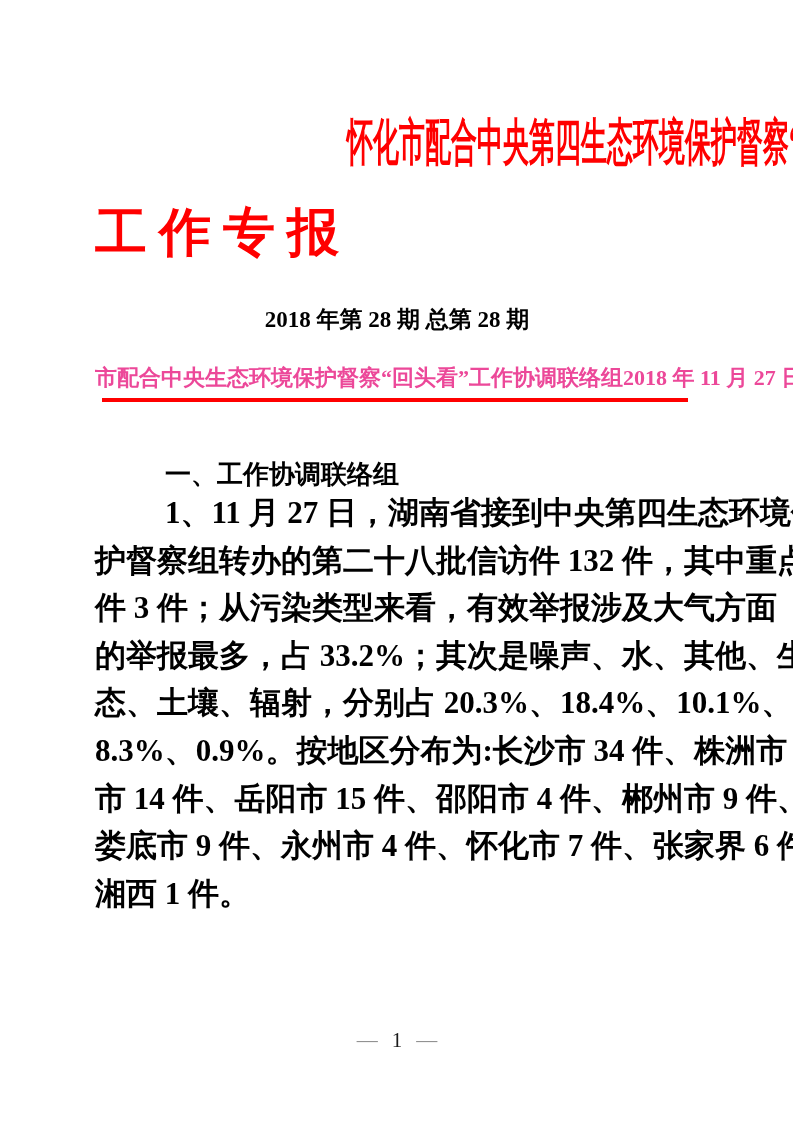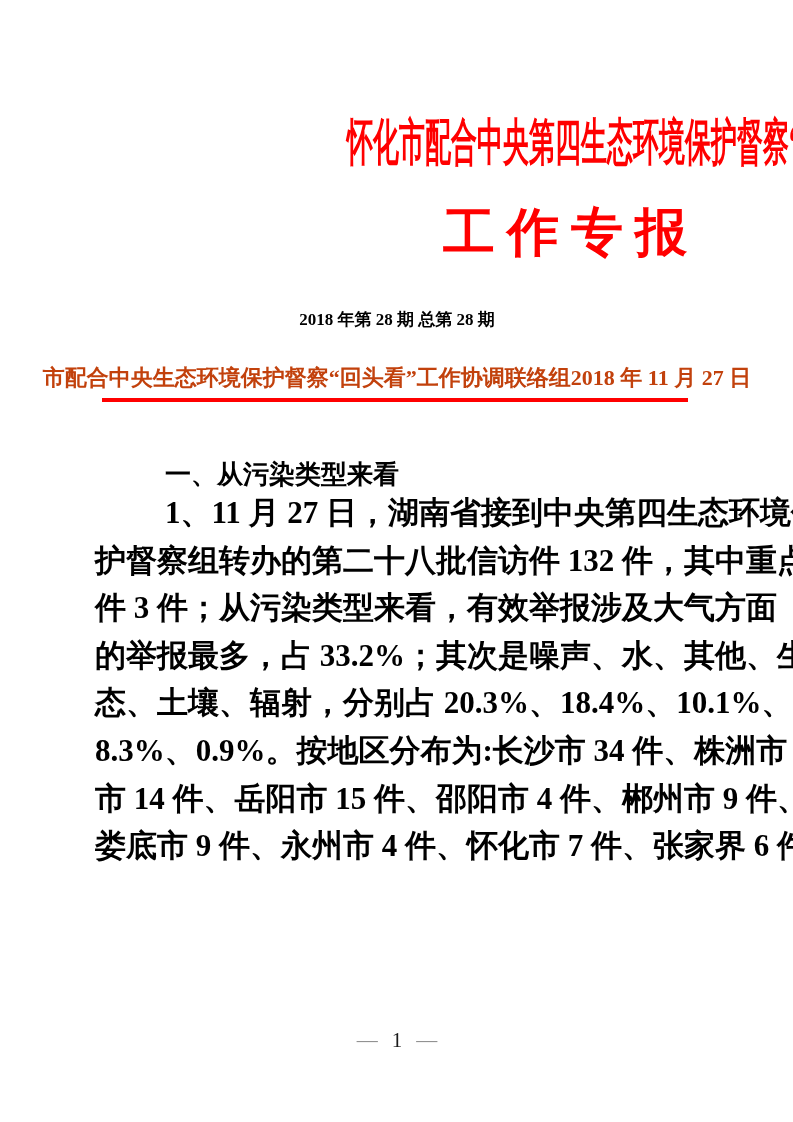--- a/index.html
+++ b/index.html
@@ -38,47 +38,47 @@
     display: inline-block;
     transform: scaleX(0.52);
     transform-origin: 50% 50%;
     white-space: nowrap;
   }
   .title-line2 {
     position: absolute;
     top: 203px;
     left: 0;
     width: 100%;
-    text-align: right;
+    text-align: left;
     color: #ff0000;
     font-weight: bold;
     font-size: 52px;
     line-height: 60px;
     letter-spacing: 12px;
   }
   .issue-line {
     position: absolute;
     top: 306px;
     left: 0;
     width: 100%;
     text-align: center;
     color: #000000;
     font-weight: bold;
-    font-size: 17px;
+    font-size: 23px;
     line-height: 28px;
   }
   .author-row {
     position: absolute;
     top: 364px;
     left: 0;
     width: 100%;
     display: flex;
-    justify-content: center;
+    justify-content: flex-start;
     align-items: baseline;
-    color: #c2410c;
+    color: #ec4899;
     font-weight: bold;
     font-size: 22px;
     line-height: 28px;
     white-space: nowrap;
   }
   .red-rule {
     position: absolute;
     top: 398px;
     left: 7px;
     width: 586px;
@@ -155,31 +155,32 @@
 
     <div class="issue-line">2018 年第 28 期 总第 28 期</div>
 
     <div class="author-row">
       <span>市配合中央生态环境保护督察“回头看”工作协调联络组</span>
       <span>2018 年 11 月 27 日</span>
     </div>
 
     <div class="red-rule"></div>
 
-    <div class="section-heading">一、从污染类型来看</div>
+    <div class="section-heading">一、工作协调联络组</div>
 
     <div class="body-paragraph">
         <div class="body-line first">1、11 月 27 日，湖南省接到中央第四生态环境保</div>
         <div class="body-line">护督察组转办的第二十八批信访件 132 件，其中重点</div>
         <div class="body-line">件 3 件；从污染类型来看，有效举报涉及大气方面</div>
         <div class="body-line">的举报最多，占 33.2%；其次是噪声、水、其他、生</div>
         <div class="body-line">态、土壤、辐射，分别占 20.3%、18.4%、10.1%、8.8%、</div>
         <div class="body-line">8.3%、0.9%。按地区分布为:长沙市 34 件、株洲市 5</div>
         <div class="body-line">市 14 件、岳阳市 15 件、邵阳市 4 件、郴州市 9 件、</div>
         <div class="body-line">娄底市 9 件、永州市 4 件、怀化市 7 件、张家界 6 件、</div>
+        <div class="body-line last">湘西 1 件。</div>
       </div>
 
     <div class="page-footer">
       <span class="dash">—</span><span class="num">1</span><span class="dash">—</span>
     </div>
 
   </div>
 </div>
 
 </body></html>

